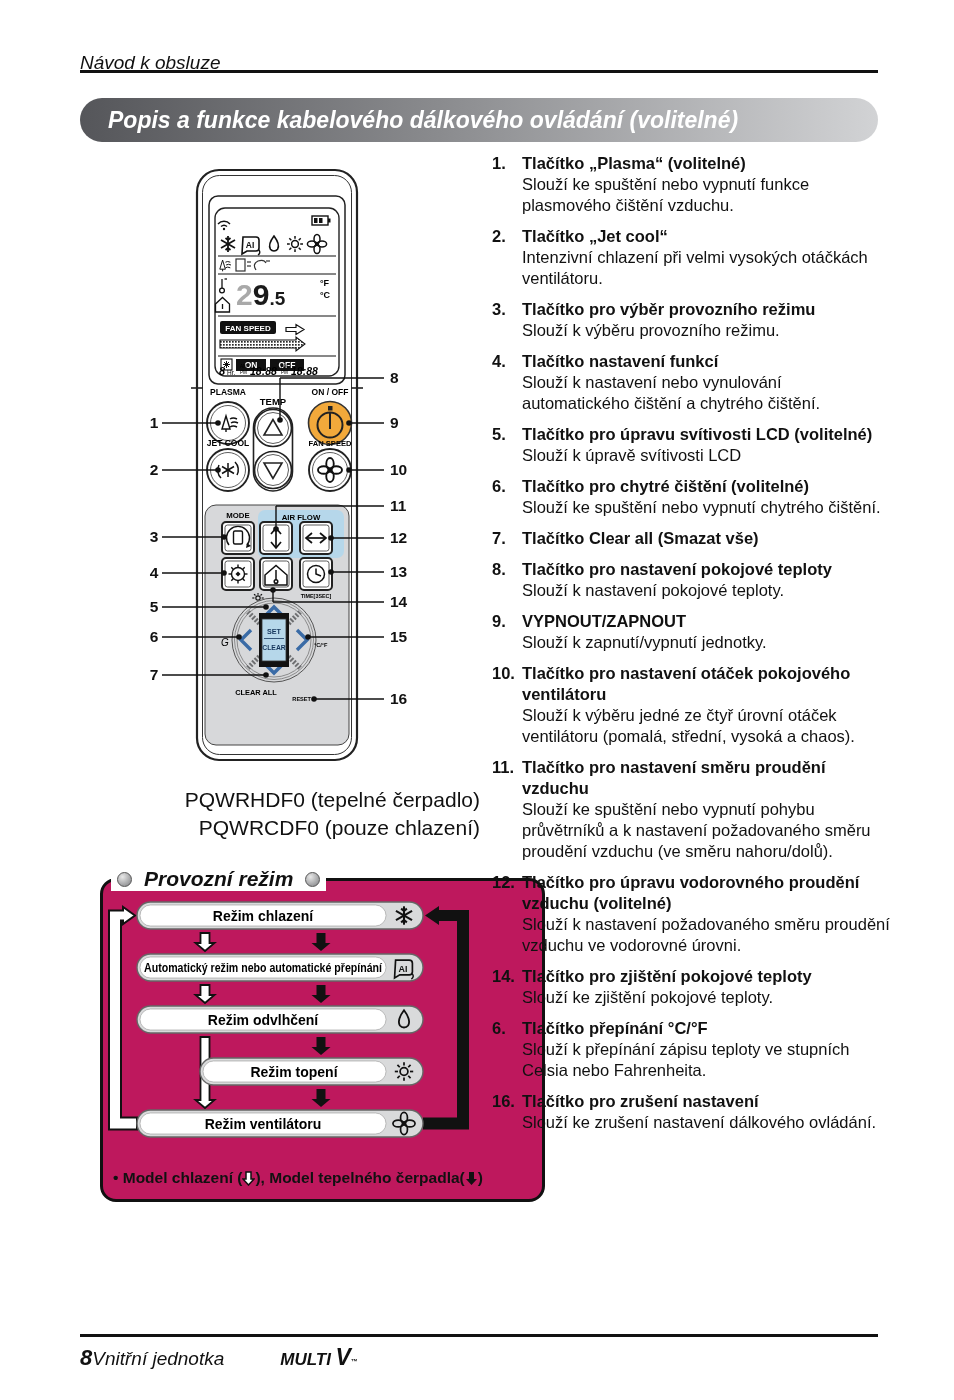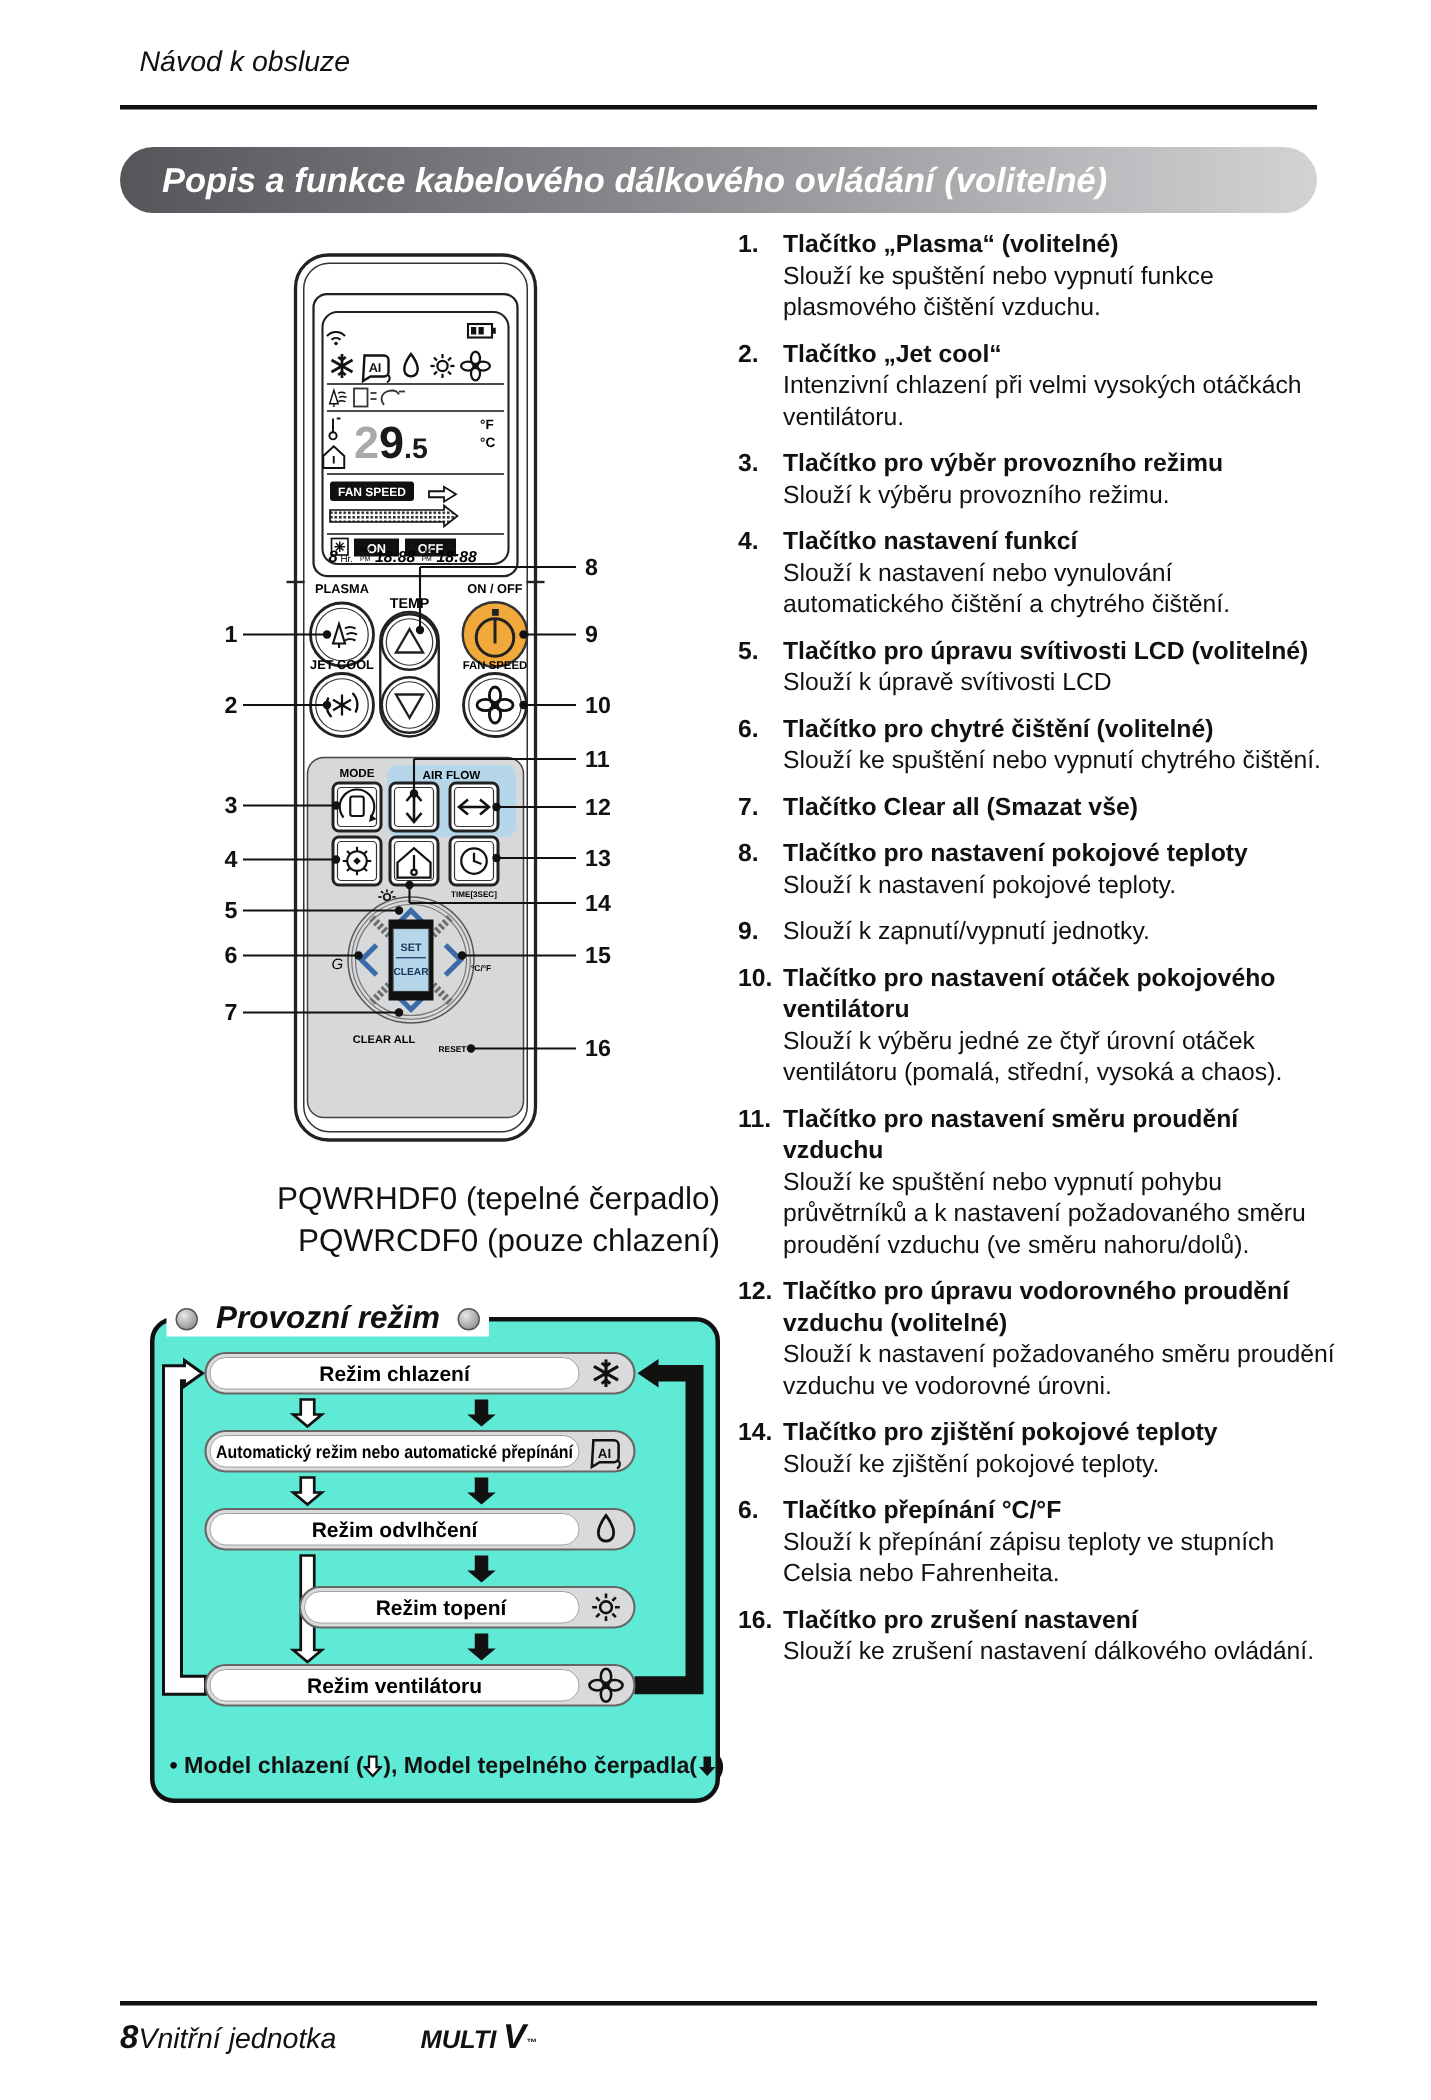--- a/index.html
+++ b/index.html
@@ -1,33 +1,33 @@
 <!DOCTYPE html>
 <html><head>
 <meta charset="utf-8">
 <style>
   html,body{margin:0;padding:0;}
   body{width:954px;height:1400px;background:#fff;font-family:"Liberation Sans","DejaVu Sans",sans-serif;color:#111;position:relative;overflow:hidden;}
   .abs{position:absolute;}
   
-  .doc-header{left:80px;top:31px;font-style:italic;font-size:19px;color:#111;margin-left:13px;}
+  .doc-header{left:80px;top:52px;font-style:italic;font-size:19px;color:#111;}
   .header-rule{left:80px;top:70px;width:798px;height:3px;background:#111;}
   .title-bar{left:80px;top:98px;width:798px;height:44px;border-radius:22px;
     background:linear-gradient(to right,#55565a,#8a8b8e 45%,#d2d3d5);
     color:#fff;font-weight:bold;font-style:italic;font-size:23px;line-height:44px;padding-left:28px;box-sizing:border-box;}
   
   .right-col{left:492px;top:153px;width:398px;}
   .fn{position:relative;padding-left:30px;margin-bottom:10px;}
   .fn-num{position:absolute;left:0;top:0;font-weight:bold;font-size:16.5px;line-height:21px;}
   .fn-title{font-weight:bold;font-size:16.5px;line-height:21px;}
   .fn-desc{font-size:16.5px;line-height:21px;}
   
   .models{left:110px;top:786px;width:370px;text-align:right;font-weight:normal;font-size:21px;line-height:28px;}
   
-  .mode-box{left:100px;top:878px;width:380px;height:324px;border:3px solid #111;border-radius:16px;box-sizing:border-box;background:#5eead4;}
+  .mode-box{left:100px;top:878px;width:445px;height:324px;border:3px solid #111;border-radius:16px;box-sizing:border-box;background:#be185d;}
   .mode-heading{position:absolute;left:8px;top:-14px;background:#fff;display:flex;align-items:center;padding:0 6px;}
   .mode-heading .dot{width:13px;height:13px;border-radius:50%;background:radial-gradient(circle at 35% 30%,#e8e8e8,#7c7d80);border:1px solid #555;}
   .mode-heading .txt{font-weight:bold;font-style:italic;font-size:21px;padding:0 12px;white-space:nowrap;}
   .mode-note{position:absolute;left:10px;bottom:12px;width:354px;font-weight:bold;font-size:15.5px;text-align:center;white-space:nowrap;}
   .mode-note svg{vertical-align:-3px;}
   
   .footer-rule{left:80px;top:1334px;width:798px;height:3px;background:#111;}
   .footer-row{left:80px;top:1344px;display:flex;align-items:baseline;}
   .footer-page{font-weight:bold;font-style:italic;font-size:22px;}
   .footer-text{font-style:italic;font-size:19px;}
@@ -502,20 +502,21 @@
       <span class="fn-num">7.</span>
       <div class="fn-title">Tlačítko Clear all (Smazat vše)</div>
     </div>
   <div class="fn">
       <span class="fn-num">8.</span>
       <div class="fn-title">Tlačítko pro nastavení pokojové teploty</div>
       <div class="fn-desc">Slouží k nastavení pokojové teploty.</div>
     </div>
   <div class="fn">
       <span class="fn-num">9.</span>
+      <div class="fn-title">VYPNOUT/ZAPNOUT</div>
       <div class="fn-desc">Slouží k zapnutí/vypnutí jednotky.</div>
     </div>
   <div class="fn">
       <span class="fn-num">10.</span>
       <div class="fn-title">Tlačítko pro nastavení otáček pokojového ventilátoru</div>
       <div class="fn-desc">Slouží k výběru jedné ze čtyř úrovní otáček ventilátoru (pomalá, střední, vysoká a chaos).</div>
     </div>
   <div class="fn">
       <span class="fn-num">11.</span>
       <div class="fn-title">Tlačítko pro nastavení směru proudění vzduchu</div>

